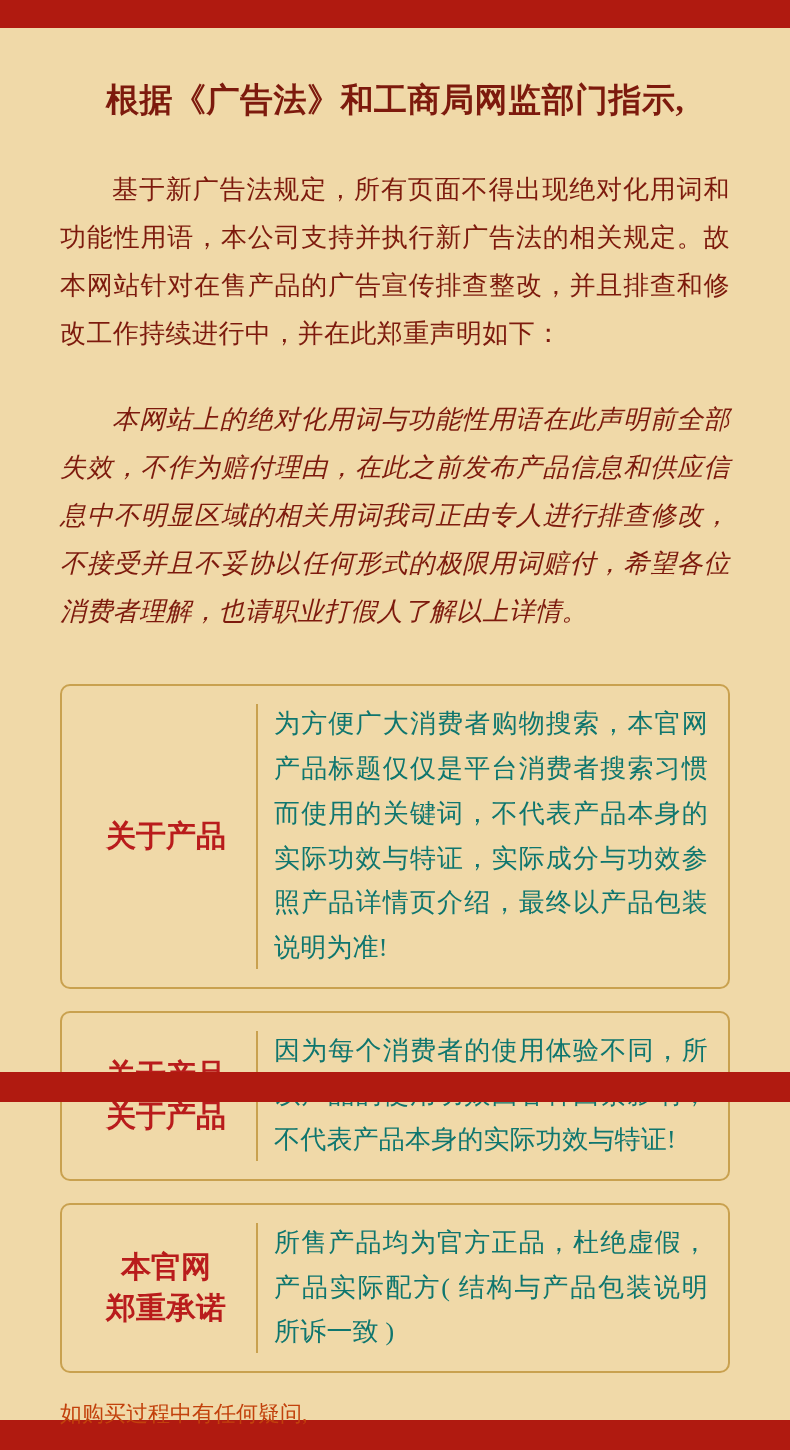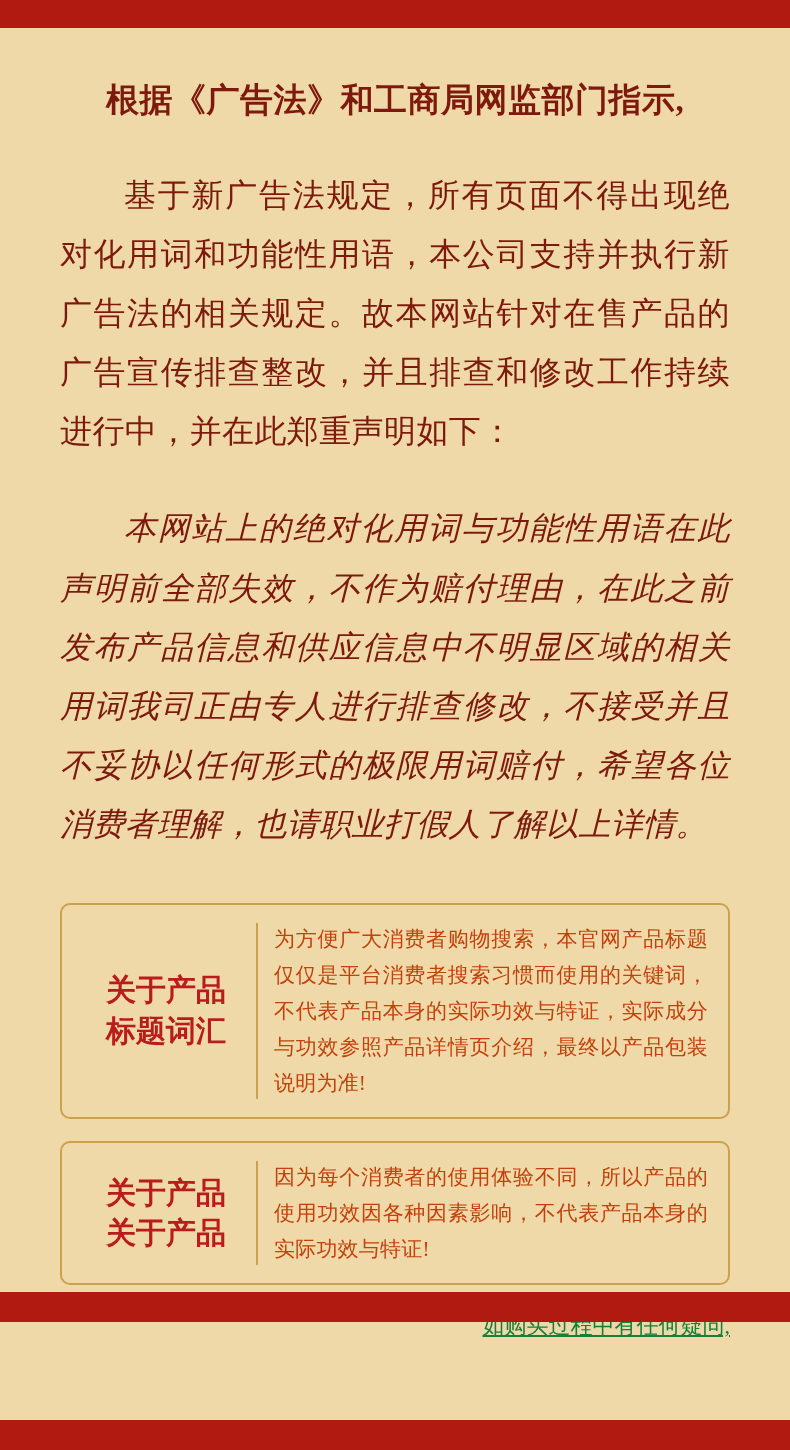--- a/index.html
+++ b/index.html
@@ -9,21 +9,21 @@
   body {
     width: 790px;
     height: 1450px;
     background: #b01a10;
     font-family: "Liberation Serif", "DejaVu Serif", serif;
     overflow: hidden;
   }
   .page {
     position: relative;
     width: 790px;
-    height: 1322px;
+    height: 1102px;
     background: #b01a10;
     box-sizing: border-box;
   }
   .panel {
     position: absolute;
     left: 0;
     top: 28px;
     width: 790px;
     height: 1392px;
     background: #f0d9a8;
@@ -39,21 +39,21 @@
     font-size: 33px;
     line-height: 1.5;
     letter-spacing: 0.5px;
   }
   .headline .line2 {
     display: block;
   }
   .body-para {
     margin: 0;
     color: #7d1a0d;
-    font-size: 32px;
+    font-size: 26px;
     line-height: 1.85;
     text-align: justify;
     text-indent: 2em;
     letter-spacing: 0.4px;
   }
   .para1 { margin-top: 40px; }
   .para2 { margin-top: 38px; font-style: italic; }
 
   .cards {
     margin-top: 48px;
@@ -82,36 +82,35 @@
   }
   .card-divider {
     flex: 0 0 auto;
     width: 2px;
     align-self: stretch;
     background: #c9a14f;
     margin: 2px 16px 2px 0;
   }
   .card-text {
     flex: 1 1 auto;
-    color: #c2410c;
-    font-size: 21px;
+    color: #0f766e;
+    font-size: 26px;
     line-height: 1.72;
     text-align: justify;
     letter-spacing: 0.2px;
     padding-right: 6px;
   }
   .card-tall .card-title { font-size: 30px; }
 
   .footer {
     margin-top: 14px;
-    text-align: right;
-    color: #15803d;
+    text-align: left;
+    color: #c2410c;
     font-size: 22px;
     line-height: 1.75;
-    text-decoration: underline;
   }
   .footer div { display: block; }
 
   .top-bar {
     position: absolute;
     left: 0; top: 0;
     width: 790px; height: 28px;
     background: #b01a10;
   }
   .bottom-bar {
@@ -135,35 +134,42 @@
     </h1>
 
     <p class="body-para para1">基于新广告法规定，所有页面不得出现绝对化用词和功能性用语，本公司支持并执行新广告法的相关规定。故本网站针对在售产品的广告宣传排查整改，并且排查和修改工作持续进行中，并在此郑重声明如下：</p>
     <p class="body-para para2">本网站上的绝对化用词与功能性用语在此声明前全部失效，不作为赔付理由，在此之前发布产品信息和供应信息中不明显区域的相关用词我司正由专人进行排查修改，不接受并且不妥协以任何形式的极限用词赔付，希望各位消费者理解，也请职业打假人了解以上详情。</p>
 
     <div class="cards">
 
       <div class="card card-tall">
         <div class="card-title">
           <div>关于产品</div>
-          <div>标题词汇</div>
         </div>
         <div class="card-divider"></div>
         <div class="card-text">为方便广大消费者购物搜索，本官网产品标题仅仅是平台消费者搜索习惯而使用的关键词，不代表产品本身的实际功效与特证，实际成分与功效参照产品详情页介绍，最终以产品包装说明为准!</div>
       </div>
 
       <div class="card">
         <div class="card-title">
           <div>关于产品</div>
           <div>关于产品</div>
         </div>
         <div class="card-divider"></div>
         <div class="card-text">因为每个消费者的使用体验不同，所以产品的使用功效因各种因素影响，不代表产品本身的实际功效与特证!</div>
       </div>
 
+      <div class="card">
+        <div class="card-title">
+          <div>本官网</div>
+          <div>郑重承诺</div>
+        </div>
+        <div class="card-divider"></div>
+        <div class="card-text">所售产品均为官方正品，杜绝虚假，产品实际配方( 结构与产品包装说明所诉一致 )</div>
+      </div>
 
     </div>
 
     <div class="footer">
       <div>如购买过程中有任何疑问,</div>
     </div>
 
   </div>
 
   <div class="bottom-bar"></div>

